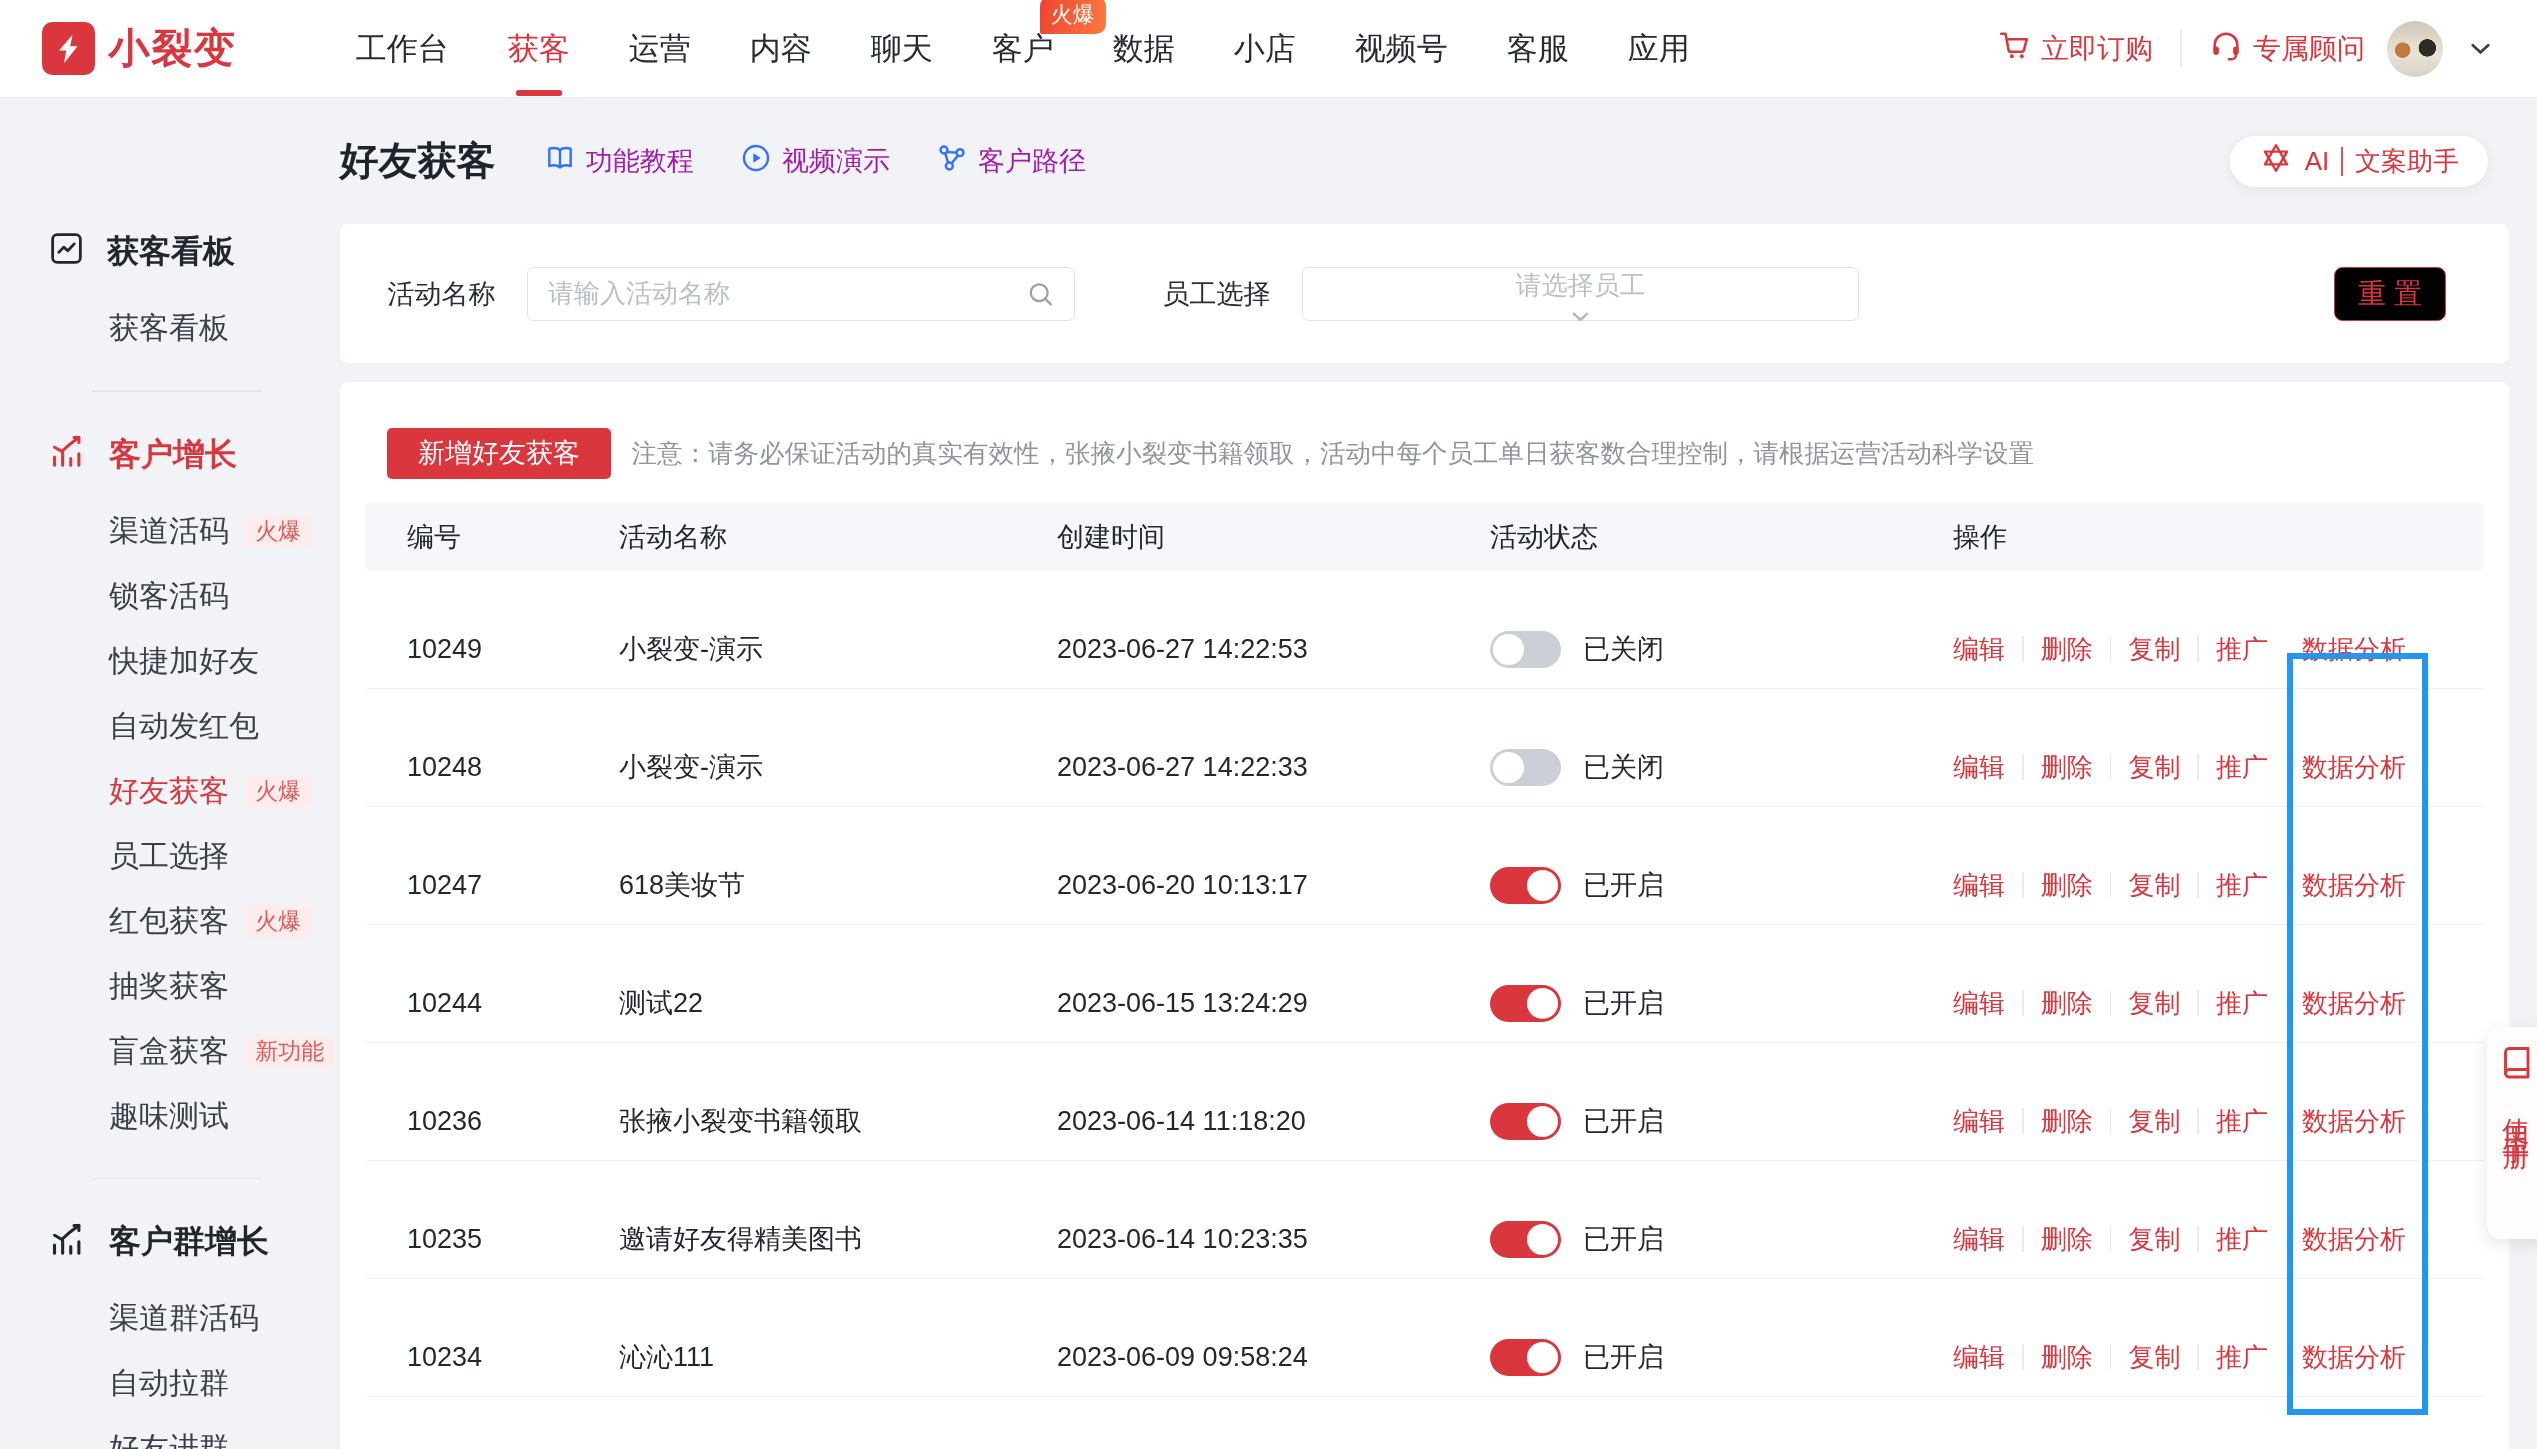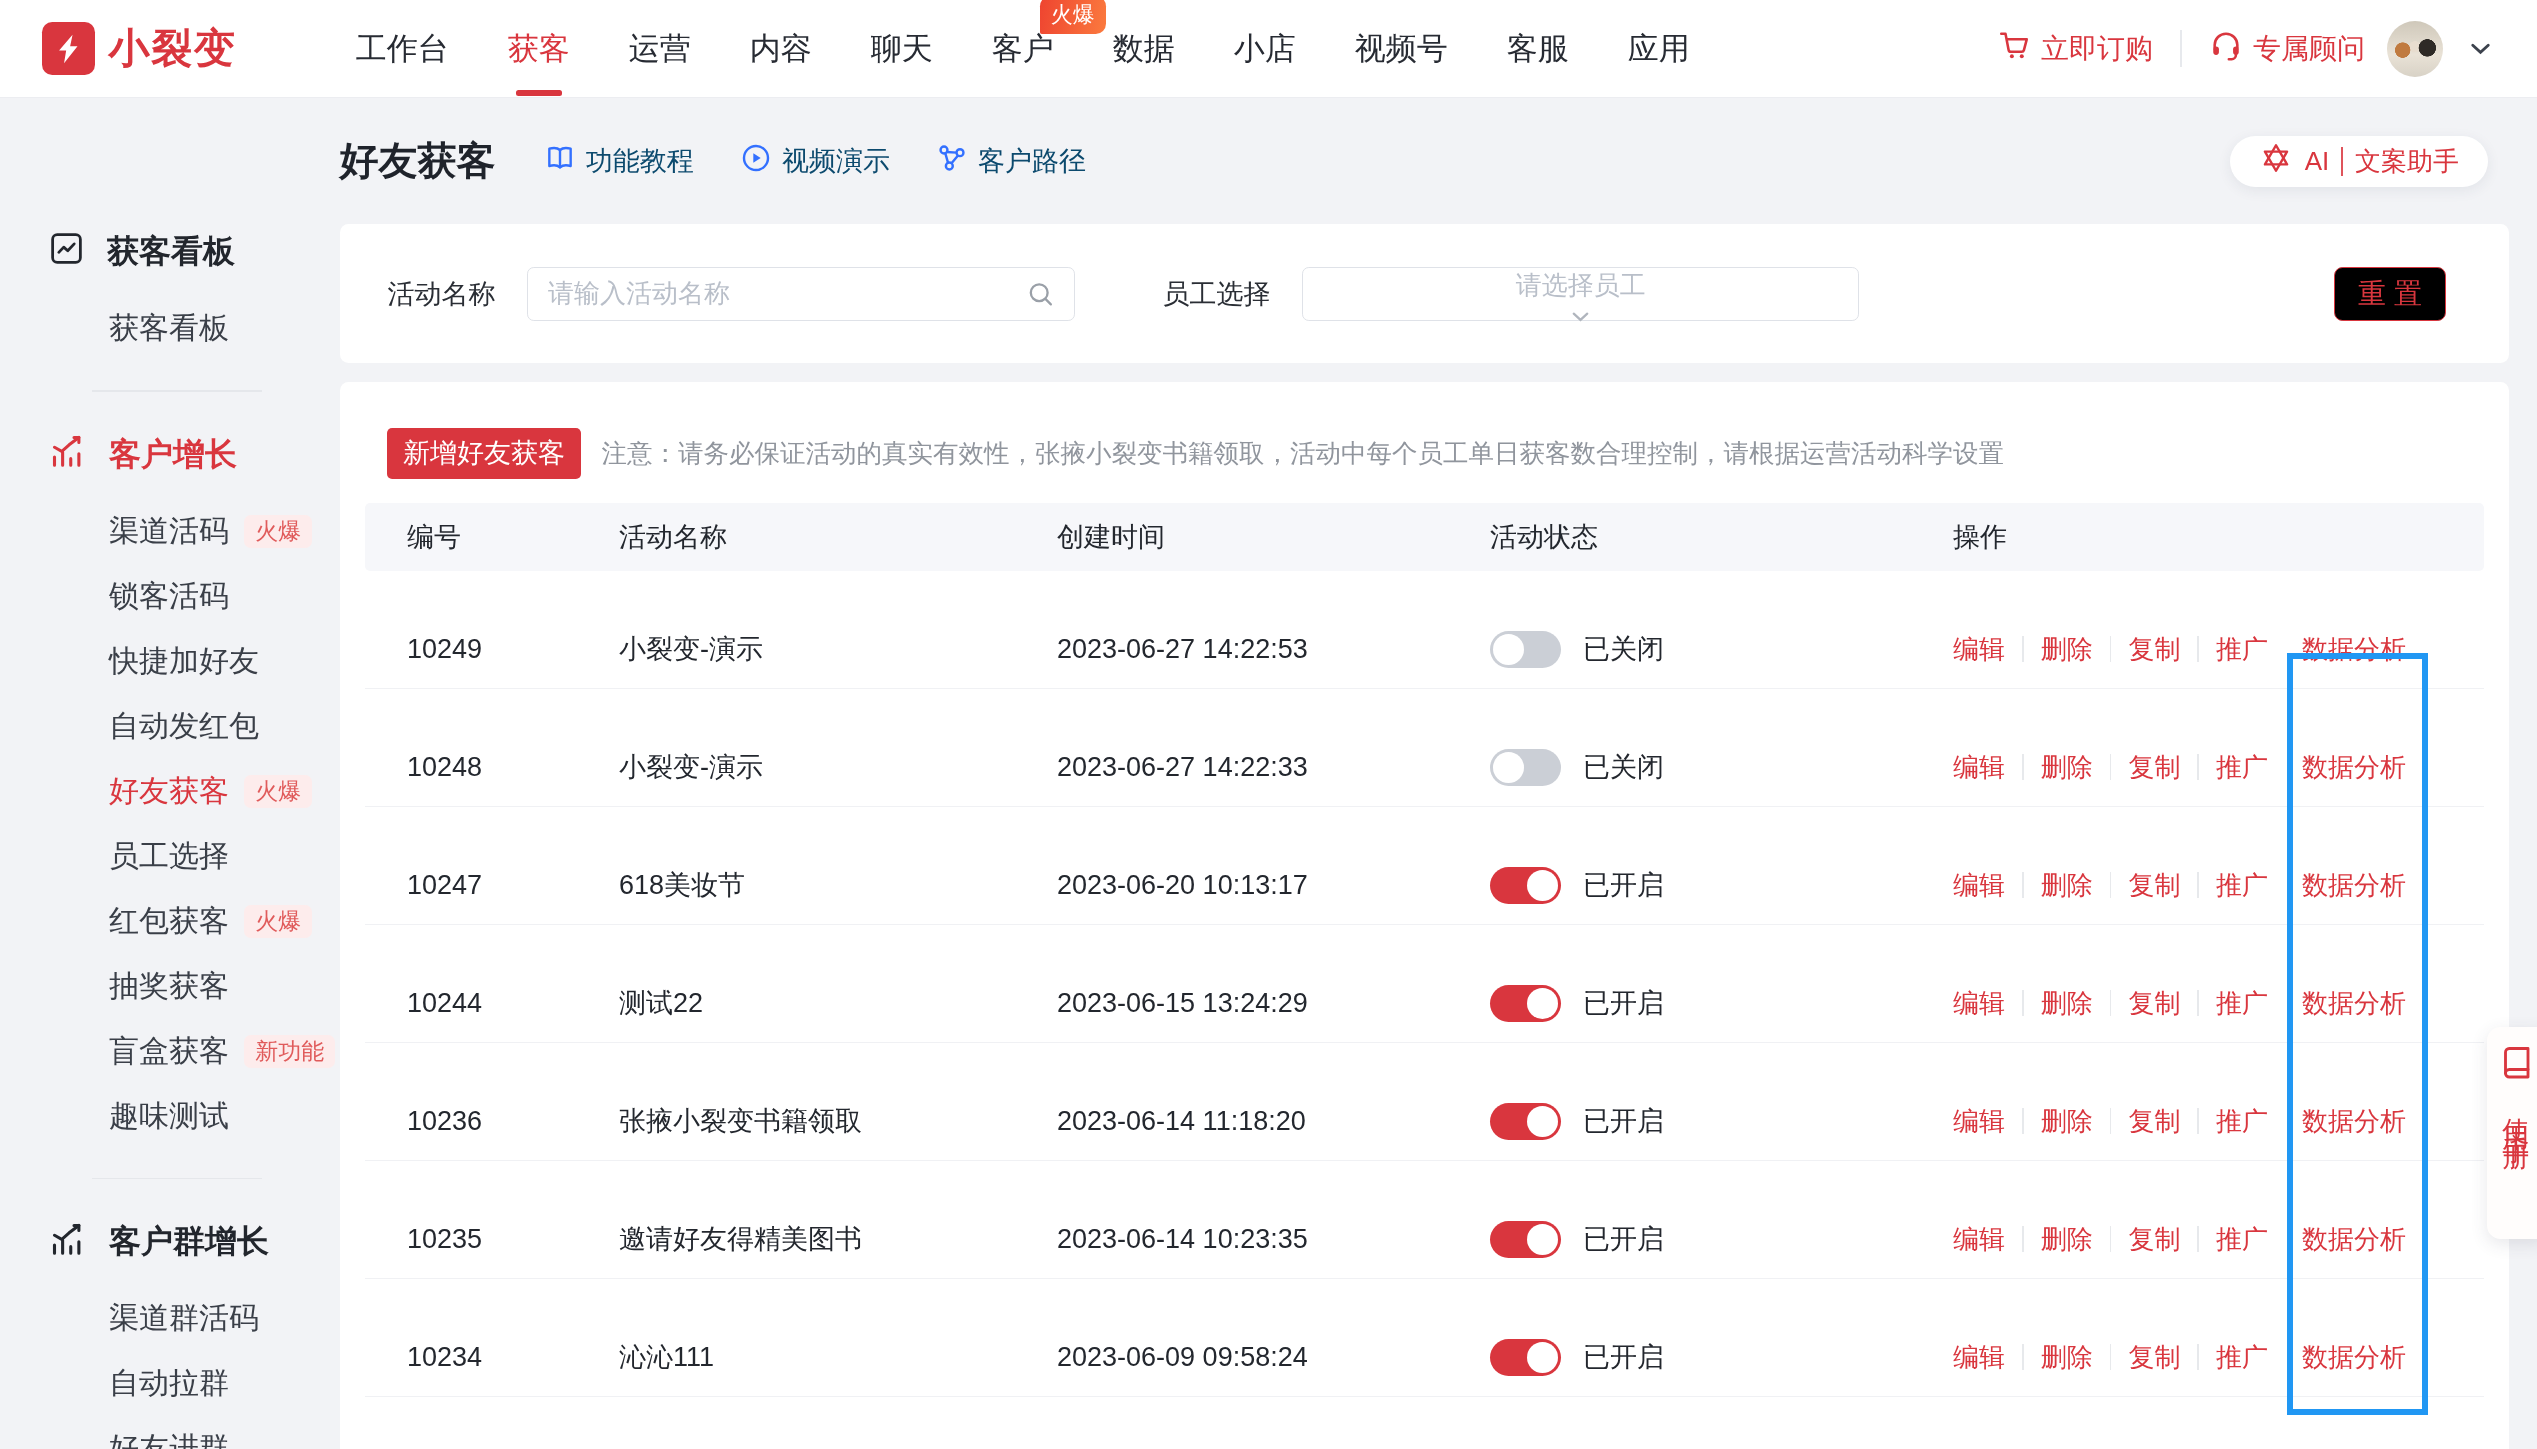--- a/index.html
+++ b/index.html
@@ -46,21 +46,21 @@
   .side-item.active{color:#d9363e;}
   .side-items{margin-top:17px;}
   .side-divider{height:1.7px;background:#e5e7eb;width:170px;margin:29px 0 36px 92px;}
   .pill-badge{font-size:23px;color:#e05b5b;background:#fdecec;border-radius:6.8px;padding:5.1px 11px;line-height:1;}
 
   
   .main{position:absolute;top:98px;left:331px;right:0;bottom:0;padding:0 29px 0 8.5px;}
   .page-head{height:126px;display:flex;align-items:center;}
   .page-title{font-size:39px;font-weight:700;color:#1f232b;margin-right:48px;}
   .head-links{display:flex;align-items:center;gap:46px;}
-  .head-link{display:flex;align-items:center;gap:10.2px;color:#0c4a6e;font-size:27px;}
+  .head-link{display:flex;align-items:center;gap:10.2px;color:#a21caf;font-size:27px;}
   .ai-pill{margin-left:auto;margin-right:21px;height:51px;padding:0 29px;border-radius:25.5px;background:#fff;
     box-shadow:0 3.4px 13.6px rgba(40,50,80,.08);display:flex;align-items:center;gap:12px;cursor:pointer;}
   .ai-pill span{color:#d9363e;font-size:26px;}
   .ai-sep{width:1.7px;height:29px;background:#d9363e;opacity:.85;}
 
   .card{background:#fff;border-radius:8.5px;}
   .filter-card{height:139px;display:flex;align-items:center;padding-left:48px;}
   .f-label{font-size:27px;color:#2a2e35;white-space:nowrap;}
   .input-wrap{position:relative;margin-left:31px;}
   .input-wrap input{width:548px;height:54px;border:1.7px solid #dfe2e8;border-radius:6.8px;
@@ -71,21 +71,21 @@
   .staff-label{margin-left:88px;}
   .select-box{margin-left:31px;width:557px;height:54px;border:1.7px solid #dfe2e8;border-radius:6.8px;
     display:flex;align-items:center;justify-content:space-between;padding:0 18.7px 0 20.4px;cursor:pointer;background:#fff;flex-direction:column;}
   .select-placeholder{font-size:26px;color:#b9bfc9;}
   .reset-btn{margin-left:auto;margin-right:63px;width:112px;height:54px;border:1.7px solid #d9363e;
     border-radius:8.5px;background:#000000;color:#d9363e;font-size:28px;cursor:pointer;
     font-family:"Liberation Sans","DejaVu Sans",sans-serif;}
 
   .table-card{margin-top:18.7px;min-height:1088px;padding:46px 25.5px 0 25.5px;}
   .toolbar{display:flex;align-items:center;gap:20.4px;margin-left:22px;}
-  .create-btn{height:51px;padding:0 16px;background:#d9363e;border:none;border-radius:5.1px;
+  .create-btn{height:51px;padding:0 31px;background:#d9363e;border:none;border-radius:5.1px;
     color:#fff;font-size:27px;cursor:pointer;font-family:"Liberation Sans","DejaVu Sans",sans-serif;}
   .toolbar-note{font-size:25.5px;color:#90959d;}
 
   .tgrid{display:grid;grid-template-columns:212px 438px 433px 463px 1fr;align-items:center;padding-left:42px;}
   .theader{margin-top:24px;height:68px;background:#f6f7fa;border-radius:5.1px;}
   .th{font-size:27px;font-weight:400;color:#23272e;}
   .trow{height:118px;border-bottom:1.7px solid #f0f1f4;}
   .td{font-size:27px;color:#23272e;white-space:nowrap;margin-top:40px;}
   .td-status{display:flex;align-items:center;gap:22px;}
   .toggle{position:relative;display:inline-block;width:71px;height:37px;border-radius:18.7px;cursor:pointer;flex:none;}

